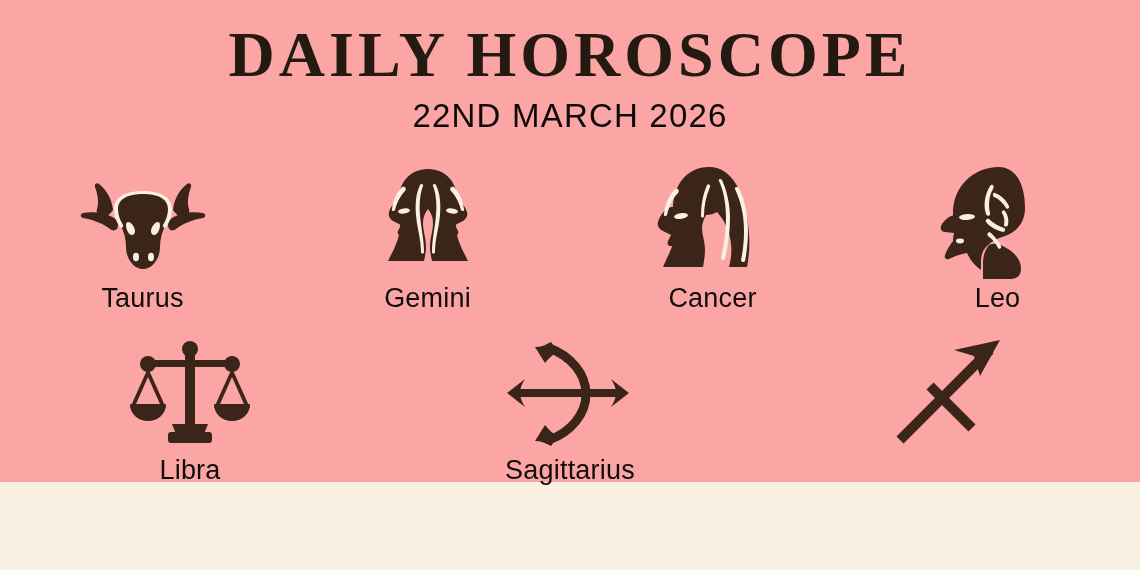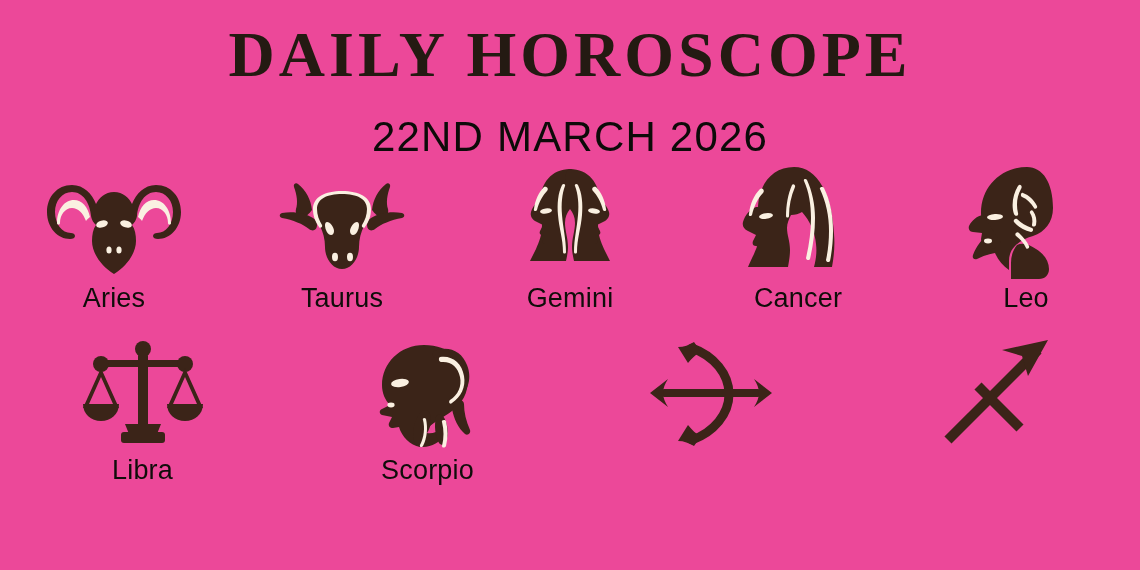--- a/index.html
+++ b/index.html
@@ -11,22 +11,22 @@
     width: 1140px;
     height: 570px;
     overflow: hidden;
     background: #faf0e1;
     font-family: "Liberation Sans", sans-serif;
   }
 
   .poster {
     position: relative;
     width: 1140px;
-    height: 570px;
-    background: #ec4899;
+    height: 482px;
+    background: #fca5a5;
     box-sizing: border-box;
   }
 
   
   .header {
     position: absolute;
     top: 0;
     left: 0;
     width: 1140px;
     text-align: center;
@@ -38,24 +38,24 @@
     font-family: "Liberation Serif", "DejaVu Serif", serif;
     font-size: 64px;
     font-weight: 700;
     letter-spacing: 4px;
     line-height: 1.02;
     color: #241a12;
     white-space: nowrap;
   }
 
   .subtitle {
-    margin: 16px;
+    margin: 0;
     padding-top: 10px;
     font-family: "Liberation Sans", sans-serif;
-    font-size: 42px;
+    font-size: 33px;
     font-weight: 400;
     letter-spacing: 1.2px;
     color: #0d0b09;
     white-space: nowrap;
   }
 
   
   .zodiac-grid {
     position: absolute;
     top: 163px;
@@ -110,38 +110,20 @@
 
   <div class="header">
     <h1 class="title">DAILY HOROSCOPE</h1>
     <div class="subtitle">22ND MARCH 2026</div>
   </div>
 
   <div class="zodiac-grid">
 
     <div class="zodiac-row">
 
-      <div class="sign">
-        <div class="sign-icon">
-          <svg width="136" height="112" viewBox="0 0 136 112" aria-hidden="true">
-            <g fill="#3b2418">
-              <path d="M68 26c-9 0-15 6-18 12-4-10-12-19-24-19-15 0-25 12-25 27 0 16 11 27 23 27 3 0 5-1 5-3 0-2-2-3-4-3-9 0-16-9-16-21 0-11 7-20 17-20 11 0 18 11 19 24 1 5 3 7 5 9-3 4-4 10-4 16 0 12 9 25 22 33 13-8 22-21 22-33 0-6-1-12-4-16 2-2 4-4 5-9 1-13 8-24 19-24 10 0 17 9 17 20 0 12-7 21-16 21-2 0-4 1-4 3 0 2 2 3 5 3 12 0 23-11 23-27 0-15-10-27-25-27-12 0-20 9-24 19-3-6-9-12-18-12z"></path>
-            </g>
-            <g fill="#faf0e1">
-              <path d="M28 34c8 0 14 7 16 17-1 1-3 2-4 4-3-8-8-13-14-13-7 0-12 7-12 15 0 2-3 2-3 0 0-13 7-23 17-23z"></path>
-              <path d="M108 34c-8 0-14 7-16 17 1 1 3 2 4 4 3-8 8-13 14-13 7 0 12 7 12 15 0 2 3 2 3 0 0-13-7-23-17-23z"></path>
-              <ellipse cx="56" cy="58" rx="6" ry="3.4" transform="rotate(-16 56 58)"></ellipse>
-              <ellipse cx="80" cy="58" rx="6" ry="3.4" transform="rotate(16 80 58)"></ellipse>
-              <ellipse cx="63" cy="84" rx="2.6" ry="3.6"></ellipse>
-              <ellipse cx="73" cy="84" rx="2.6" ry="3.6"></ellipse>
-            </g>
-          </svg>
-        </div>
-        <div class="sign-label">Aries</div>
-      </div>
 
       <div class="sign">
         <div class="sign-icon">
           <svg width="134" height="112" viewBox="0 0 134 112" aria-hidden="true">
             <g fill="#3b2418">
               <path d="M67 26c-17 0-27 6-27 17 0 7 2 12 5 17 3 6 5 13 5 21 0 11 7 22 17 22s17-11 17-22c0-8 2-15 5-21 3-5 5-10 5-17 0-11-10-17-27-17z"></path>
               <path d="M37 44c-1-10-6-20-14-26-2-2-5 0-4 3 3 8 4 16 2 22-1 4 1 7 5 8 4 1 8-3 11-7z"></path>
               <path d="M97 44c1-10 6-20 14-26 2-2 5 0 4 3-3 8-4 16-2 22 1 4-1 7-5 8-4 1-8-3-11-7z"></path>
               <path d="M38 52c-8-5-20-7-31-5-3 1-3 4 0 5 11 2 21 6 27 11 4 3 8 1 8-4 0-3-1-5-4-7z"></path>
               <path d="M96 52c8-5 20-7 31-5 3 1 3 4 0 5-11 2-21 6-27 11-4 3-8 1-8-4 0-3 1-5 4-7z"></path>
@@ -240,57 +222,37 @@
               <path d="M2 66h36c0 10-8 17-18 17S2 76 2 66z"></path>
               <path d="M86 66h36c0 10-8 17-18 17S86 76 86 66z"></path>
               <path d="M44 86h36l-4 10H48l-4-10z"></path>
               <rect x="40" y="94" width="44" height="11" rx="3"></rect>
             </g>
           </svg>
         </div>
         <div class="sign-label">Libra</div>
       </div>
 
-      <div class="sign">
-        <div class="sign-icon">
-          <svg width="136" height="118" viewBox="0 0 136 118" aria-hidden="true">
-            <g fill="#3b2418">
-              <path d="M64 10C40 10 22 28 22 50c0 8 3 15 8 20l-8 4c-3 1-3 5 0 6l10 2-3 6c-1 3 1 5 4 5l6-1c3 10 11 18 21 20 0-8 3-14 8-19 7-7 16-11 24-17 10-7 16-18 16-31C108 27 90 10 64 10z"></path>
-              <path d="M74 16c14-6 28 0 33 14 6 15 0 30-14 38-3 2-6-2-3-5 10-7 14-19 10-30-4-10-14-14-24-10-3 1-5-5-2-7z"></path>
-              <path d="M60 78c-5 7-7 15-7 24 0 6 4 10 10 10 9 0 17-5 23-13 2-3-1-7-4-5-5 3-10 5-15 4 4-6 5-13 3-19-2-5-7-5-10-1z"></path>
-              <path d="M76 82c-2 9-1 18 3 26 2 3 6 2 7-1 3-9 2-19-3-26-2-3-6-2-7 1z"></path>
-              <path d="M92 74c2 10 6 19 13 25 3 2 6-1 5-4-4-9-6-18-6-26 0-4-5-5-8-2l-4 7z"></path>
-            </g>
-            <g fill="#faf0e1">
-              <path d="M80 22c12-2 22 6 24 19 2 11-3 21-12 27-2 2-4-1-2-3 8-5 12-14 10-23-2-10-9-16-19-15-2 0-3-4-1-5z"></path>
-              <path d="M66 84c2 9 1 19-3 27-1 2-4 1-3-1 4-8 5-17 3-25-1-2 2-3 3-1z"></path>
-              <path d="M86 86c2 8 2 17 0 25-1 2-4 2-4 0 2-8 2-16 0-24-1-2 3-3 4-1z"></path>
-              <ellipse cx="40" cy="48" rx="9" ry="4" transform="rotate(-8 40 48)"></ellipse>
-              <ellipse cx="31" cy="70" rx="3.6" ry="2.4"></ellipse>
-            </g>
-          </svg>
-        </div>
-        <div class="sign-label">Scorpio</div>
-      </div>
 
       <div class="sign">
         <div class="sign-icon">
           <svg width="134" height="116" viewBox="0 0 134 116" aria-hidden="true">
             <g fill="none" stroke="#3b2418" stroke-width="9" stroke-linecap="round" stroke-linejoin="round">
               <path d="M46 12c22 8 37 26 37 46S68 96 46 104"></path>
             </g>
             <g fill="#3b2418">
               <path d="M48 6c-5 3-10 5-16 5l10 16c4-5 8-9 13-11L48 6z"></path>
               <path d="M48 110c-5-3-10-5-16-5l10-16c4 5 8 9 13 11l-7 10z"></path>
               <rect x="16" y="53" width="98" height="8" rx="2"></rect>
               <path d="M22 43 4 57l18 14c-3-5-5-9-5-14s2-9 5-14z"></path>
               <path d="M108 43l18 14-18 14c3-5 5-9 5-14s-2-9-5-14z"></path>
             </g>
           </svg>
         </div>
+        <div class="sign-label">Sagittarius</div>
       </div>
 
       <div class="sign">
         <div class="sign-icon">
           <svg width="128" height="116" viewBox="0 0 128 116" aria-hidden="true">
             <g fill="none" stroke="#3b2418" stroke-width="10" stroke-linecap="butt">
               <path d="M14 104 104 14"></path>
               <path d="M44 50 86 92"></path>
             </g>
             <g fill="#3b2418">

